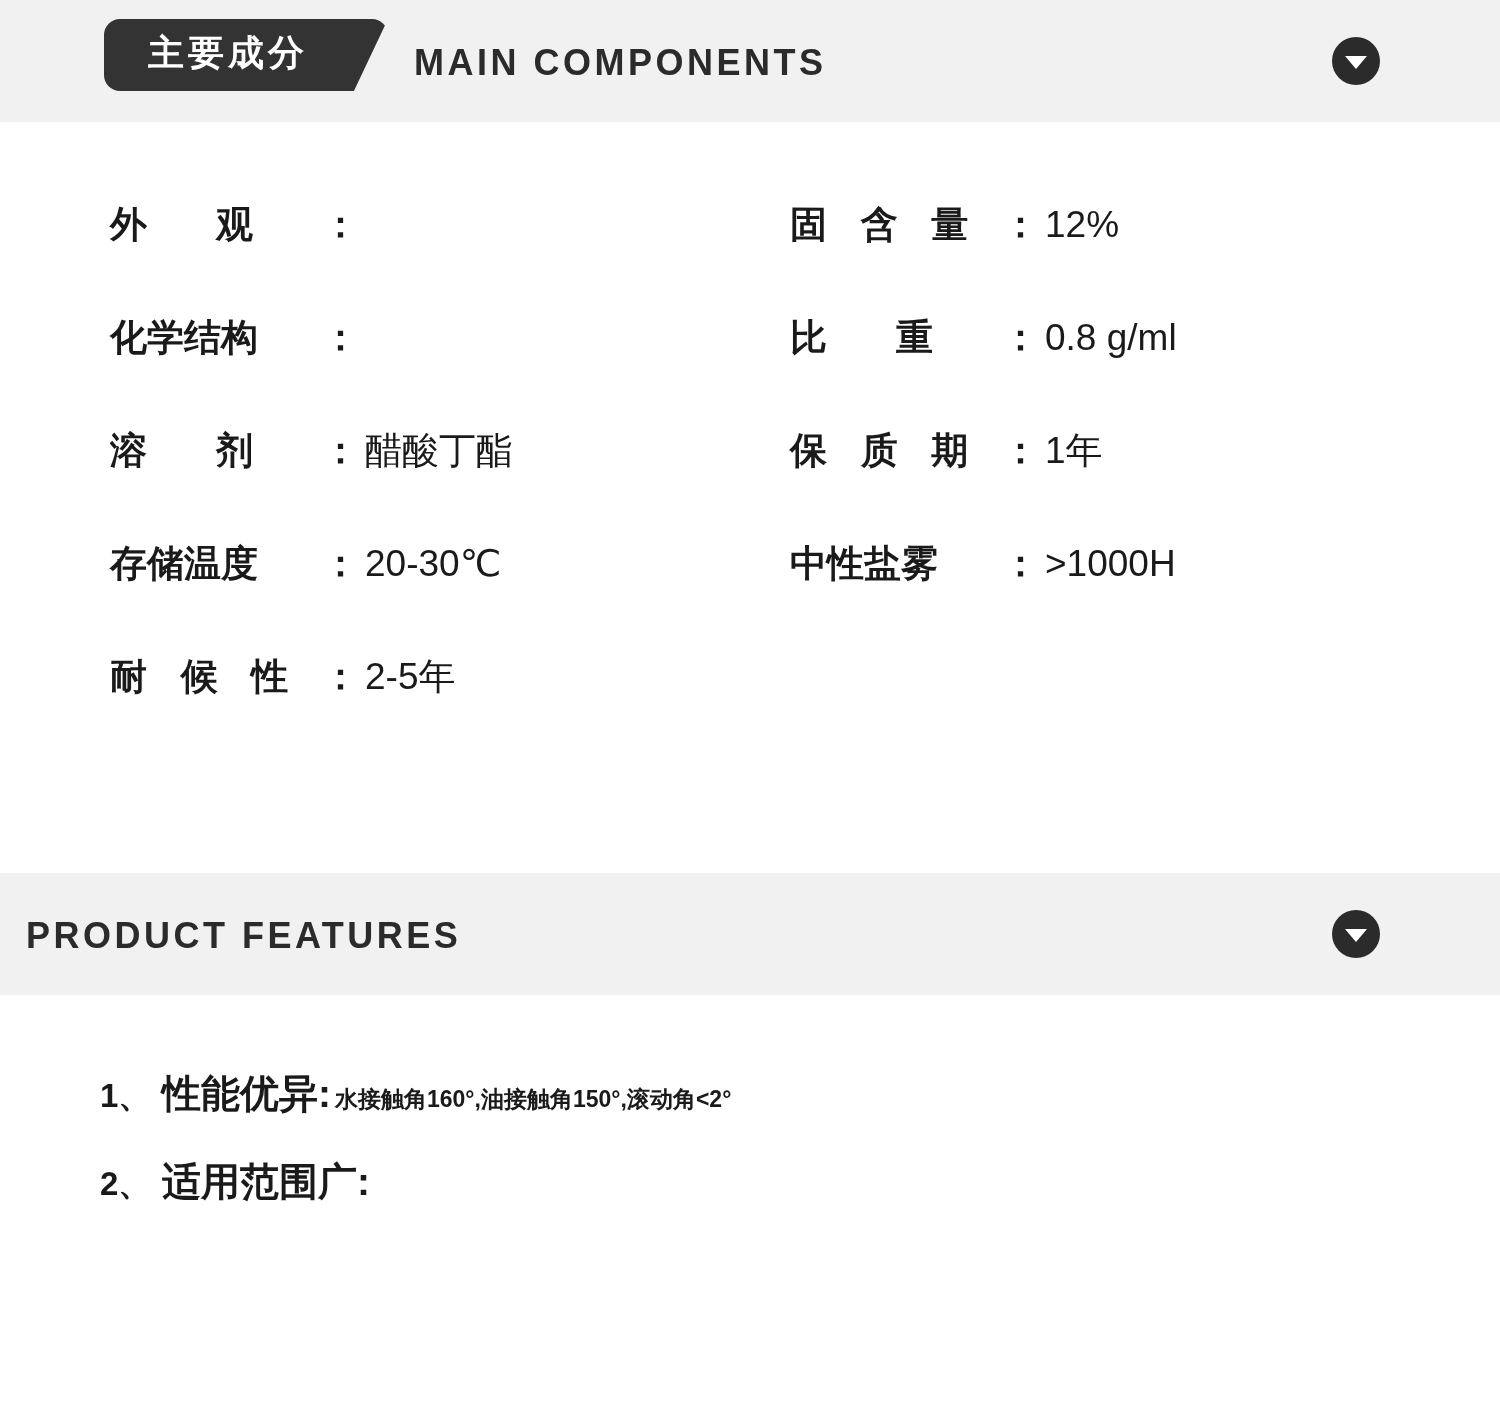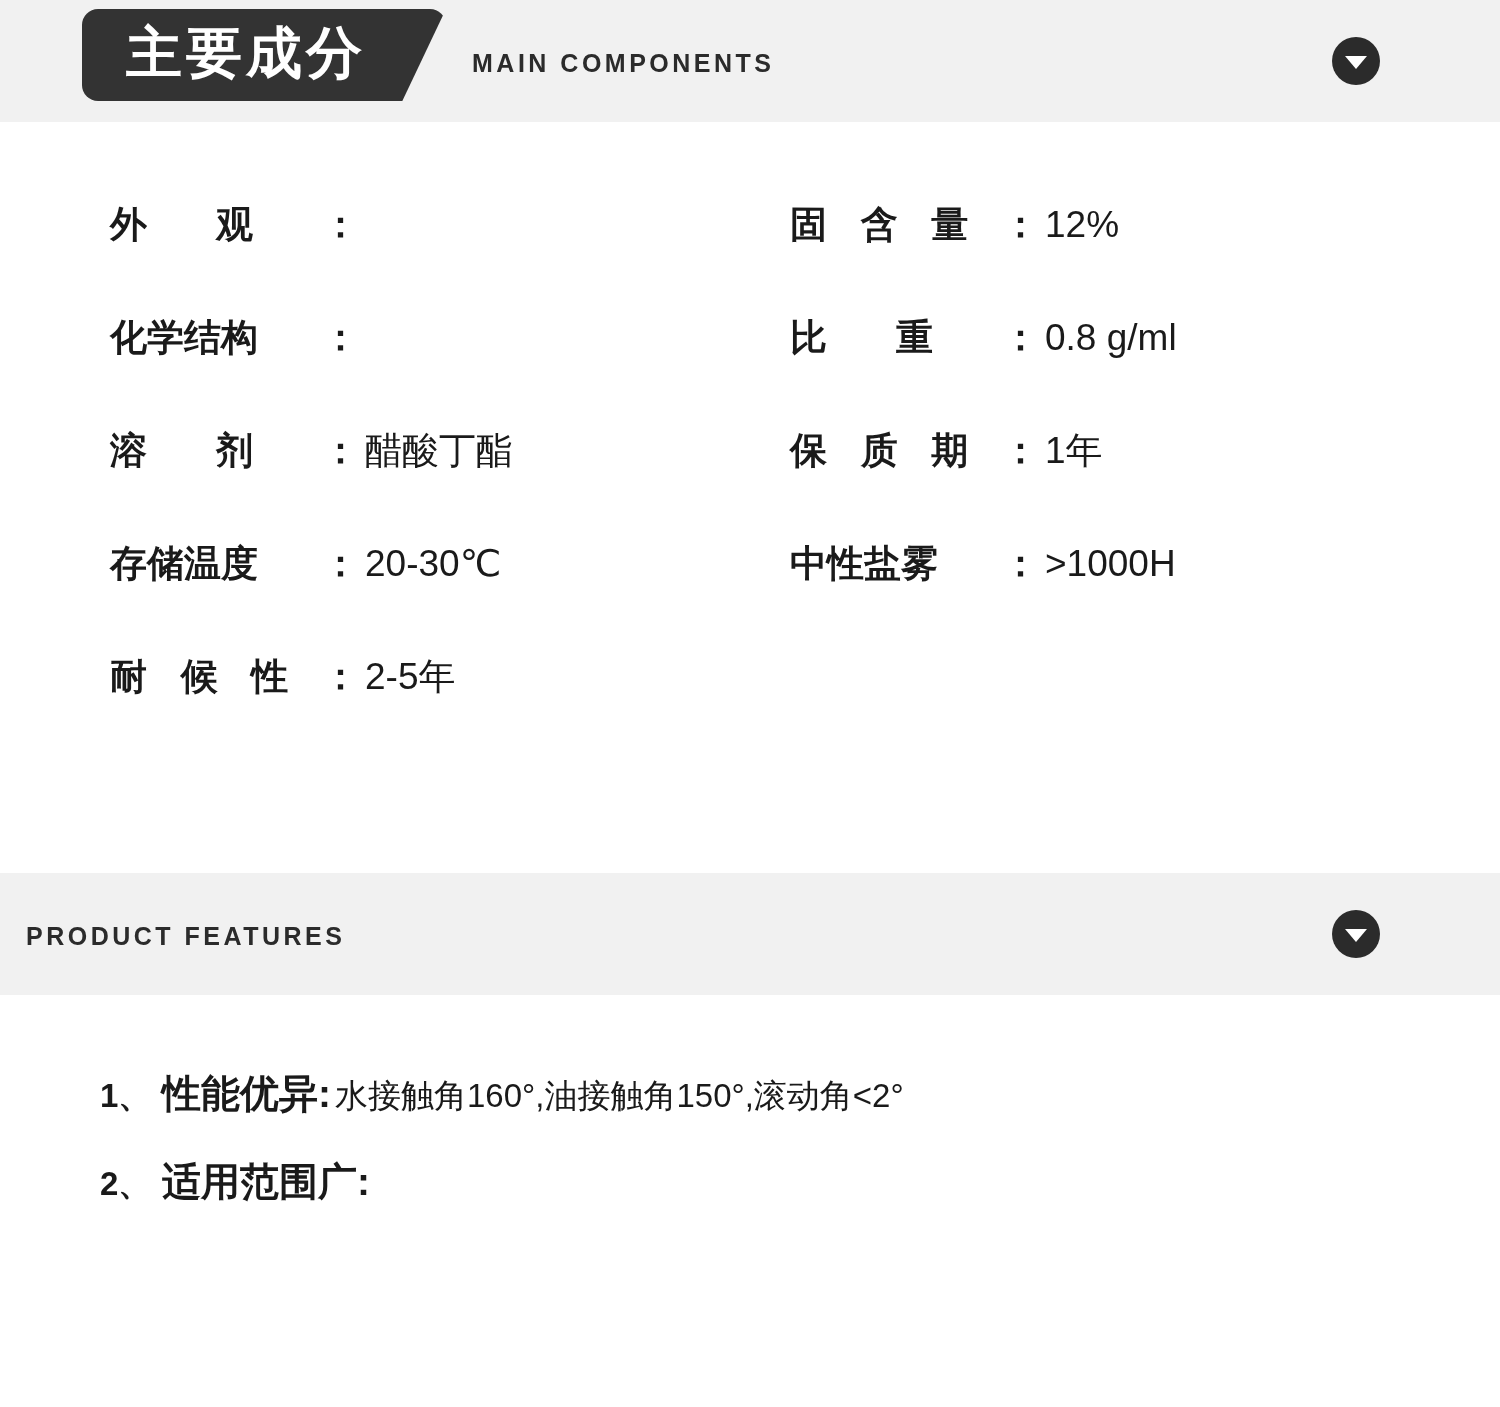--- a/index.html
+++ b/index.html
@@ -28,35 +28,36 @@
   .band-tag {
     position: relative;
     margin-left: 82px;
     height: 100%;
     display: flex;
     align-items: center;
   }
   .tag-shape {
     background: #333333;
     color: #ffffff;
-    font-size: 56px;
+    font-size: 36px;
     font-weight: bold;
     letter-spacing: 4px;
     padding: 16px 46px 20px 44px;
     border-radius: 16px;
     line-height: 1.0;
     position: relative;
     transform: translateY(-6px);
     box-sizing: border-box;
     clip-path: polygon(0% 0%, 100% 0%, 88% 100%, 0% 100%);
     padding-right: 80px;
+    margin-left: 22px;
   }
   .band-en {
     margin-left: 26px;
-    font-size: 25px;
+    font-size: 36px;
     font-weight: bold;
     letter-spacing: 3.5px;
     color: #2b2b2b;
     transform: translateY(2px);
   }
   .band-arrow {
     position: absolute;
     right: 120px;
     top: 50%;
     transform: translateY(-50%);
@@ -135,23 +136,23 @@
     min-width: 60px;
   }
   .feature-title {
     font-weight: bold;
     font-size: 39px;
     color: #1a1a1a;
     margin-right: 4px;
     white-space: nowrap;
   }
   .feature-text {
-    font-size: 33px;
-    color: #1a1a1a;
-    font-weight: 400;
+    font-size: 23px;
+    color: #1a1a1a;
+    font-weight: 700;
   }
 </style>
 </head>
 <body>
 
 <div class="section-band">
   <div class="band-tag">
     <div class="tag-shape">主要成分</div>
   </div>
   <div class="band-en">MAIN COMPONENTS</div>

